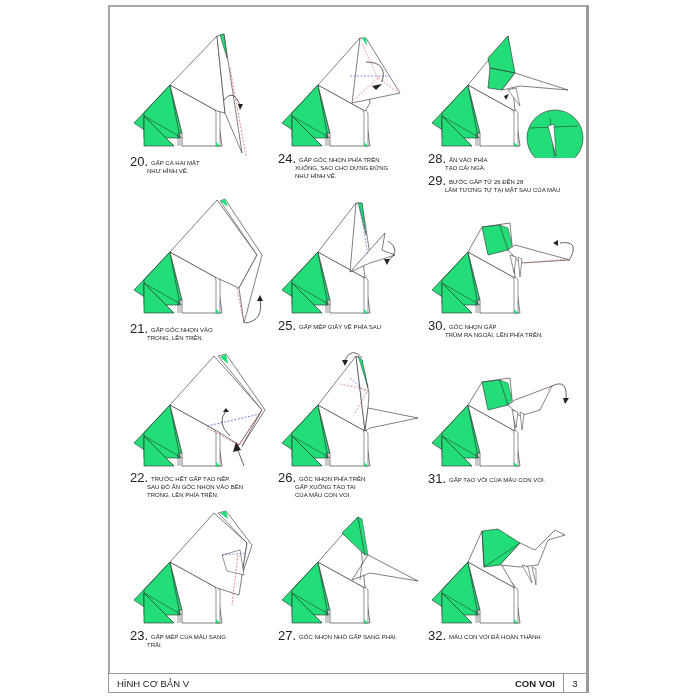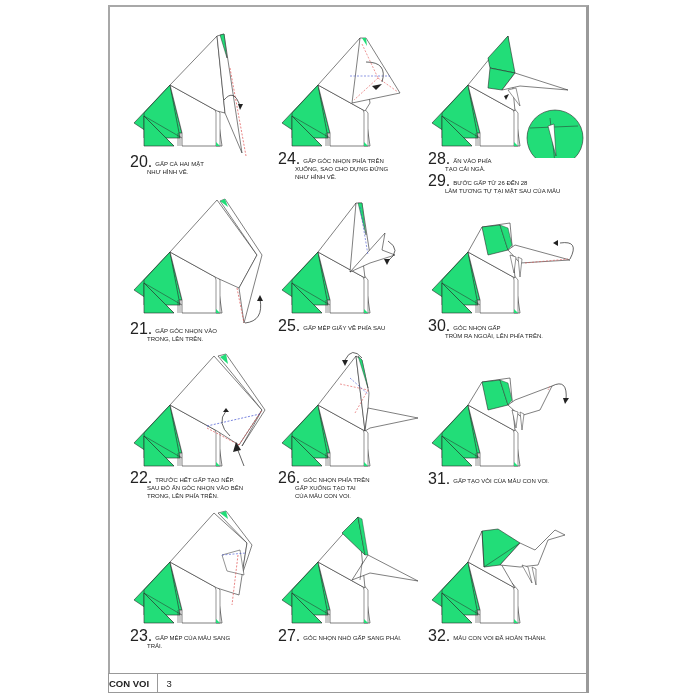--- a/index.html
+++ b/index.html
@@ -13,21 +13,21 @@
     position: absolute; left: 108px; top: 673px; width: 481px; height: 20px;
     border: 1px solid #999; border-right: 3px solid #9a9a9a; box-sizing: border-box;
     display: flex; align-items: center; font-size: 9.5px; color: #222; background: #fff;
   }
   .footer .left { flex: 1; padding-left: 8px; }
   .footer .right { padding-right: 8px; font-weight: bold; }
   .footer .pg { width: 22px; height: 100%; border-left: 1px solid #999; display: flex; align-items: center; justify-content: center; }
   .cell { position: absolute; width: 150px; height: 155px; }
   .cell svg { position: absolute; left: 0; top: 0; }
   .cap { position: absolute; left: 8px; font-size: 6px; color: #222; line-height: 8px; text-transform: uppercase; }
-  .cap .num { font-size: 16px; font-weight: normal; margin-right: 3px; vertical-align: -1px; }
+  .cap .num { font-size: 13px; font-weight: normal; margin-right: 3px; vertical-align: -1px; }
   .cap .line { display: block; padding-left: 17px; }
   .cap .line.first { display: inline; padding-left: 0; }
 </style>
 </head>
 <body>
 
 <div class="page"></div>
 
 <svg width="0" height="0" style="position:absolute">
   <defs>
@@ -258,15 +258,16 @@
     <polygon points="80,60 100,38 115,45 135,25 145,30 128,35 118,60 100,62" fill="#fff" stroke="#2a2a2a" stroke-width="0.6"></polygon>
     <polygon points="102,60 108,62 112,78" fill="#fff" stroke="#2a2a2a" stroke-width="0.5"></polygon>
     <polygon points="112,62 116,64 116,80" fill="#fff" stroke="#2a2a2a" stroke-width="0.5"></polygon>
   </svg>
   <div class="cap" style="top:127px;">
     <span class="num">32.</span><span class="line first">MẪU CON VOI ĐÃ HOÀN THÀNH.</span>
   </div>
 </div>
 
 <div class="footer">
+  <span class="left">HÌNH CƠ BẢN V</span>
   <span class="right">CON VOI</span>
   <span class="pg">3</span>
 </div>
 
 </body></html>

